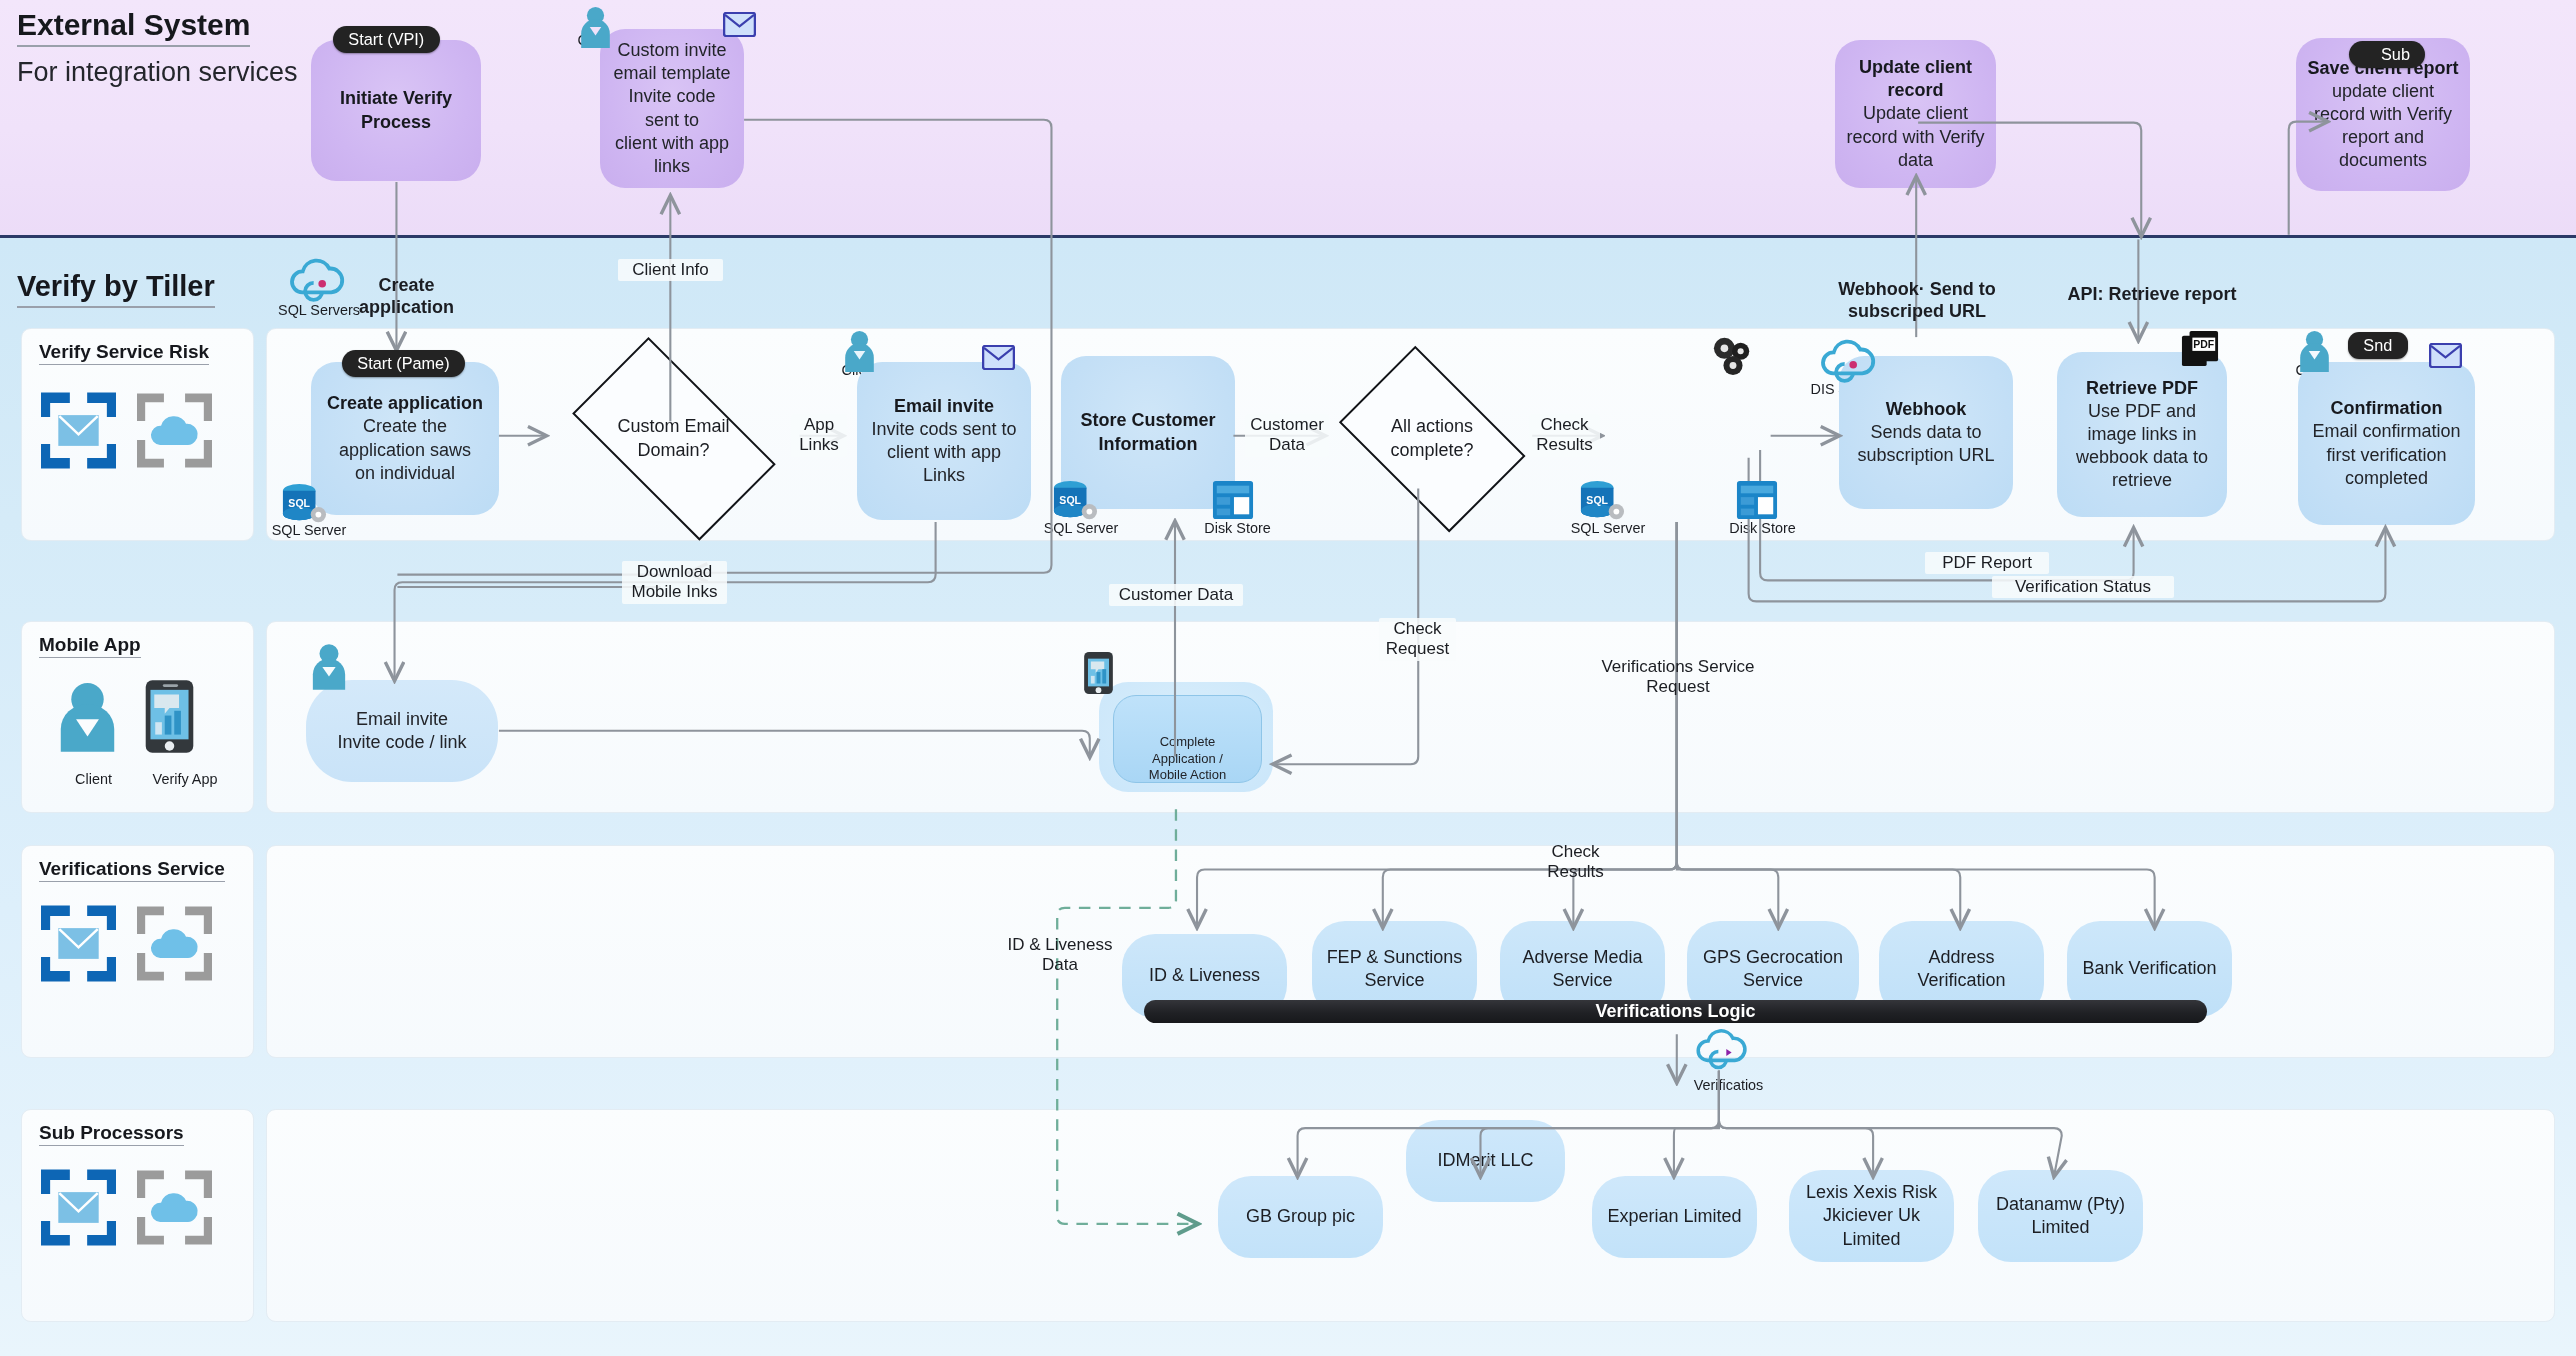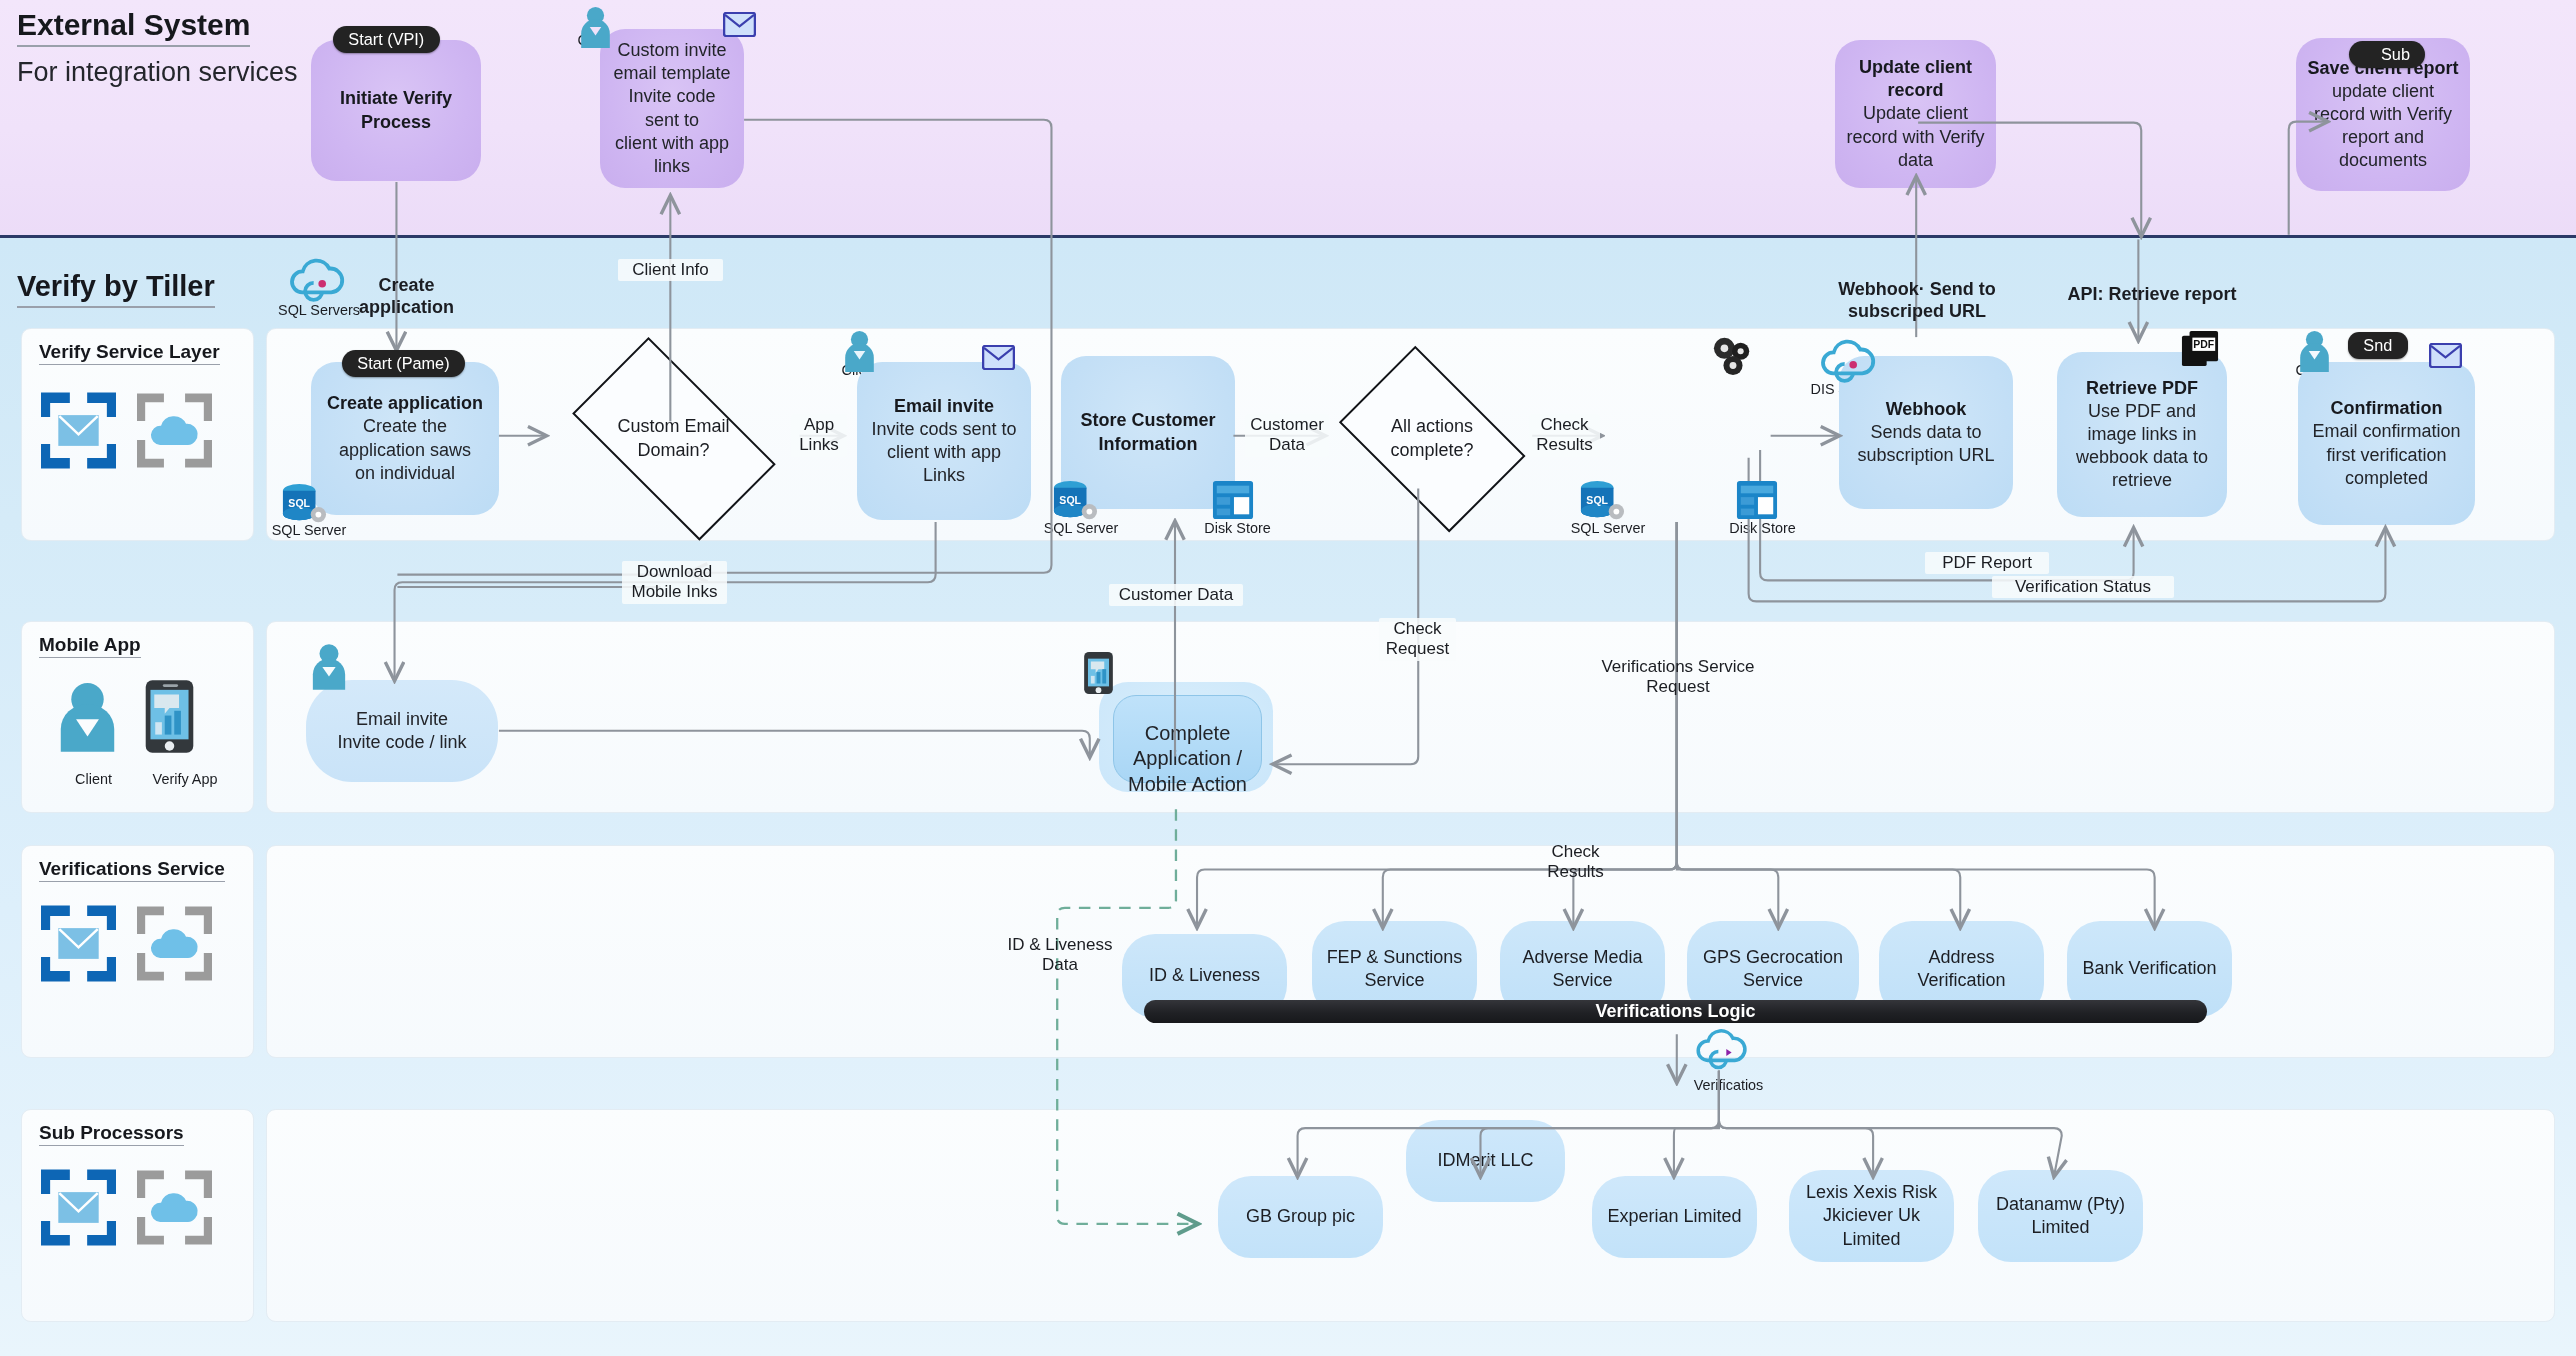--- a/index.html
+++ b/index.html
@@ -253,21 +253,21 @@
   <div class="iconwrap" style="left:287px; top:254px;">
     <svg width="59" height="50" viewBox="0 0 62 52">
       <path d="M16,40 a11,11 0 0 1 0.5,-22 a15,15 0 0 1 28,-3 a11,11 0 0 1 2,25 Z" fill="none" stroke="#3aa9d4" stroke-width="4"></path>
       <path d="M28,30 a9,9 0 1 0 9,9" fill="none" stroke="#3aa9d4" stroke-width="4"></path>
       <circle cx="37" cy="31" r="4" fill="#cc2e70"></circle>
     </svg>
   </div>
   <div class="icap" style="left:276px; top:302px; width:86px;">SQL Servers</div>
 
   <div class="lane-head" style="left:21px; top:328px; width:233px; height:213px;">
-    <div class="lh-title">Verify Service Layer</div>
+    <div class="lh-title">Verify Service Risk</div>
     <div class="lh-icons" style="top:63px;">
       <span>
         <svg width="75" height="77" viewBox="0 0 78 80">
           <path d="M4,26 L4,6 L30,6" fill="none" stroke="#0d66b5" stroke-width="11"></path>
           <path d="M74,26 L74,6 L48,6" fill="none" stroke="#0d66b5" stroke-width="11"></path>
           <path d="M4,54 L4,74 L30,74" fill="none" stroke="#0d66b5" stroke-width="11"></path>
           <path d="M74,54 L74,74 L48,74" fill="none" stroke="#0d66b5" stroke-width="11"></path>
           <rect x="18" y="24" width="42" height="32" fill="#7cc0e5"></rect>
           <path d="M19,25 L39,44 L59,25" fill="none" stroke="#ffffff" stroke-width="2.6"></path>
         </svg>
@@ -520,21 +520,21 @@
       <path d="M9,11 h14 v8 h-6 l-3,4 v-4 h-5 z" fill="#d9e8ef"></path>
       <rect x="9" y="26" width="4" height="8" fill="#cfe6f2"></rect>
       <rect x="15" y="22" width="4" height="12" fill="#2f93c6"></rect>
       <rect x="21" y="19" width="4" height="15" fill="#2f93c6"></rect>
     </svg>
   </div>
   <div class="node" style="left:1099px; top:682px; width:174px; height:110px; border-radius:29px;
        background:radial-gradient(ellipse at 50% 40%, #d9eefb 0%, #cae6fa 100%);"></div>
   <div class="node" style="left:1113px; top:695px; width:149px; height:88px; border-radius:23px;
        background:linear-gradient(180deg,#bfe2fa 0%,#a9d6f5 100%); border:1px solid #8ec5e8;">
-    <div class="n-body" style="white-space:pre-line; font-size:20px;margin-top:40px;">Complete
+    <div class="n-body" style="white-space:pre-line; font-size:13px;margin-top:40px;">Complete
 Application /
 Mobile Action</div>
   </div>
 
   <div class="elabel" style="left:1379px; top:618px; width:77px;">Check
 Request</div>
   <div class="elabel plain" style="left:1582px; top:656px; width:192px;">Verifications Service
 Request</div>
 
   <div class="lane-head" style="left:21px; top:845px; width:233px; height:213px;">

